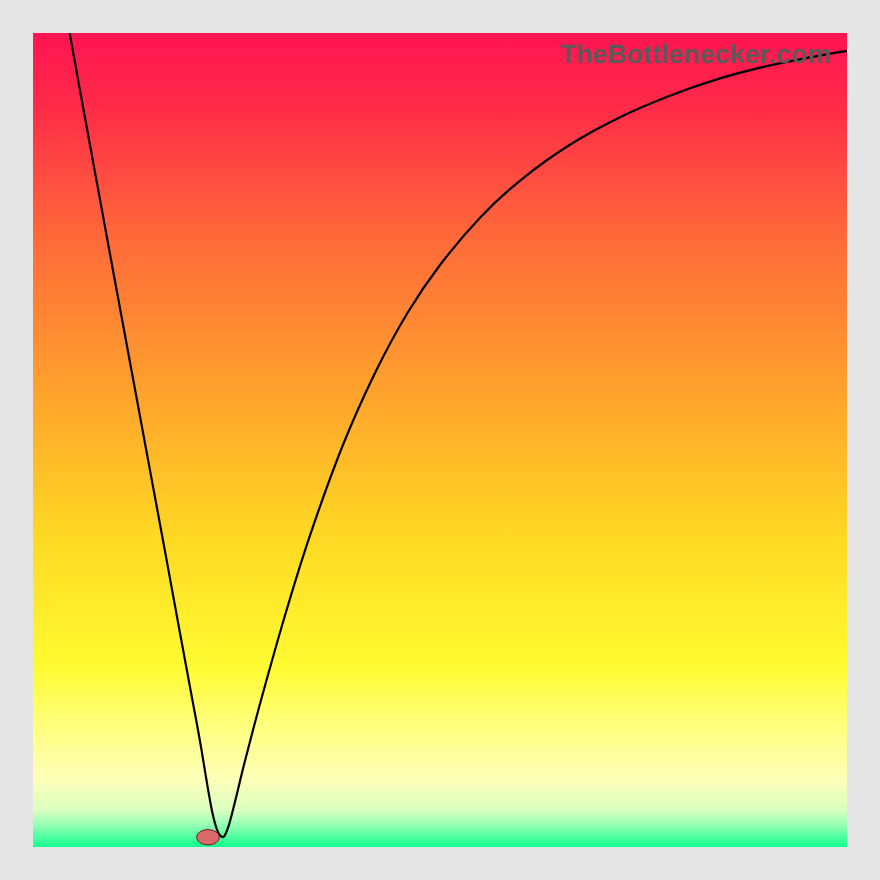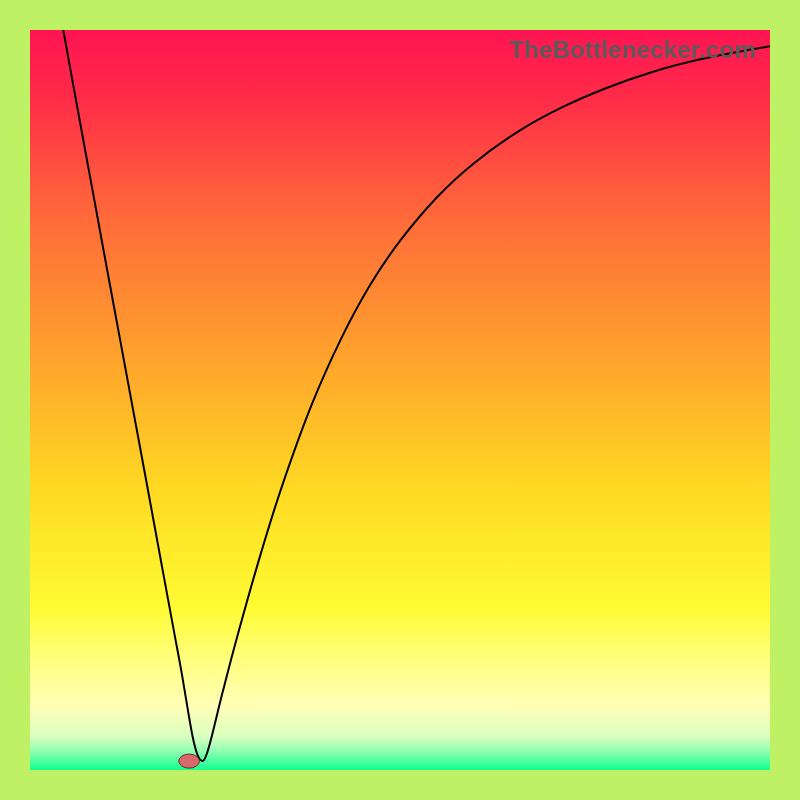--- a/index.html
+++ b/index.html
@@ -1,20 +1,20 @@
 <!DOCTYPE html>
 <html><head>
 <meta charset="utf-8">
 <style>
   * { margin: 0; padding: 0; box-sizing: border-box; }
   html, body { width: 800px; height: 800px; overflow: hidden; background: #fff; }
   .frame {
     width: 800px;
     height: 800px;
-    background: #bef264;
+    background: #e5e5e5;
     position: relative;
   }
   .plot-area {
     position: absolute;
     left: 30px;
     top: 30px;
     width: 740px;
     height: 740px;
     overflow: hidden;
   }

